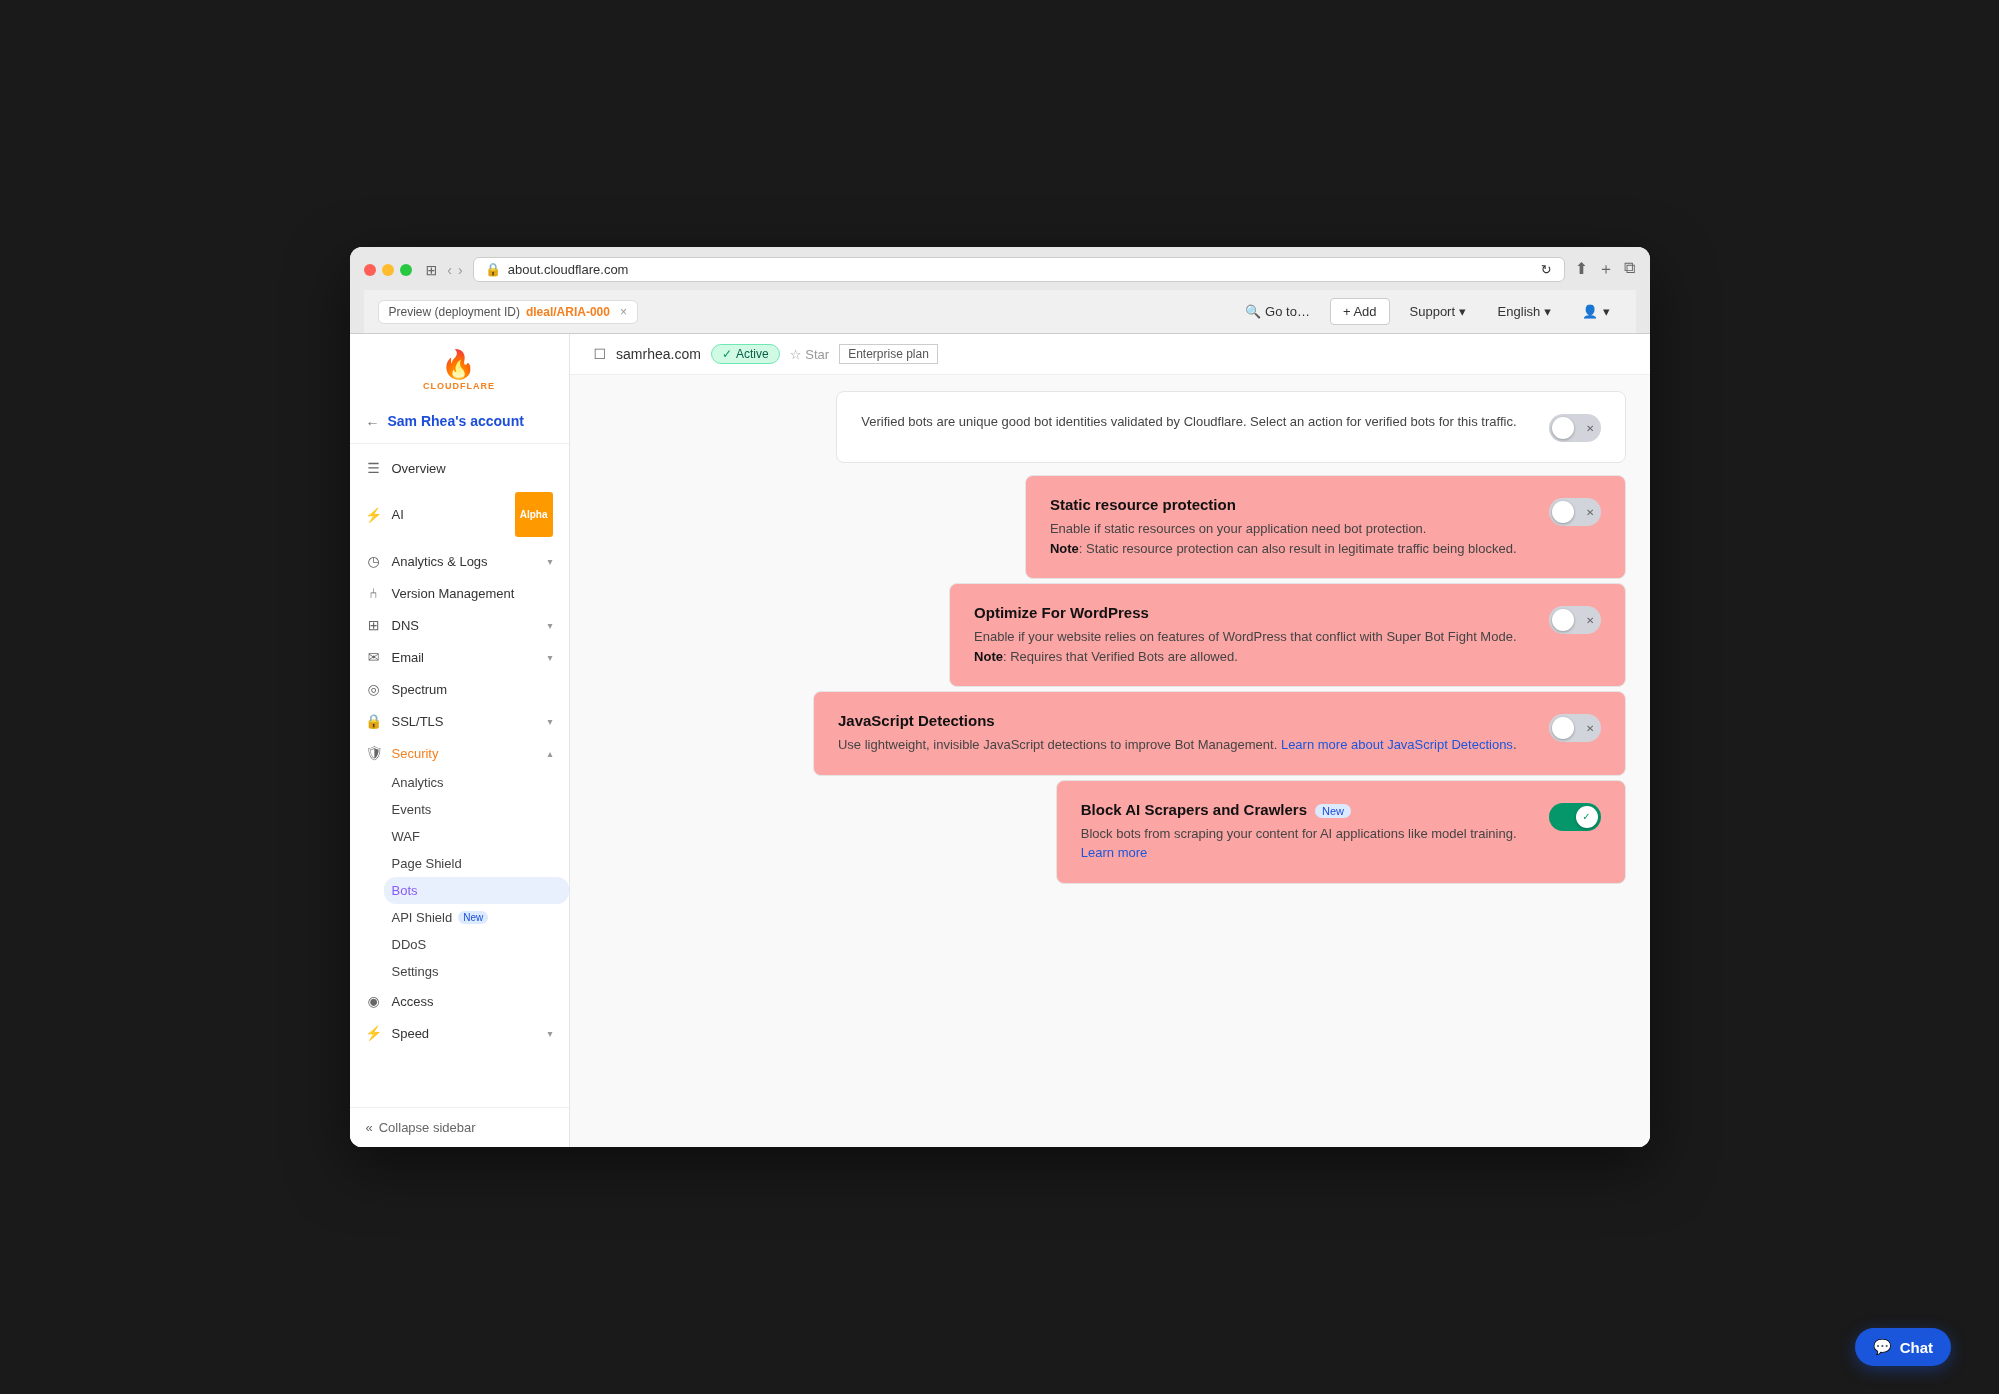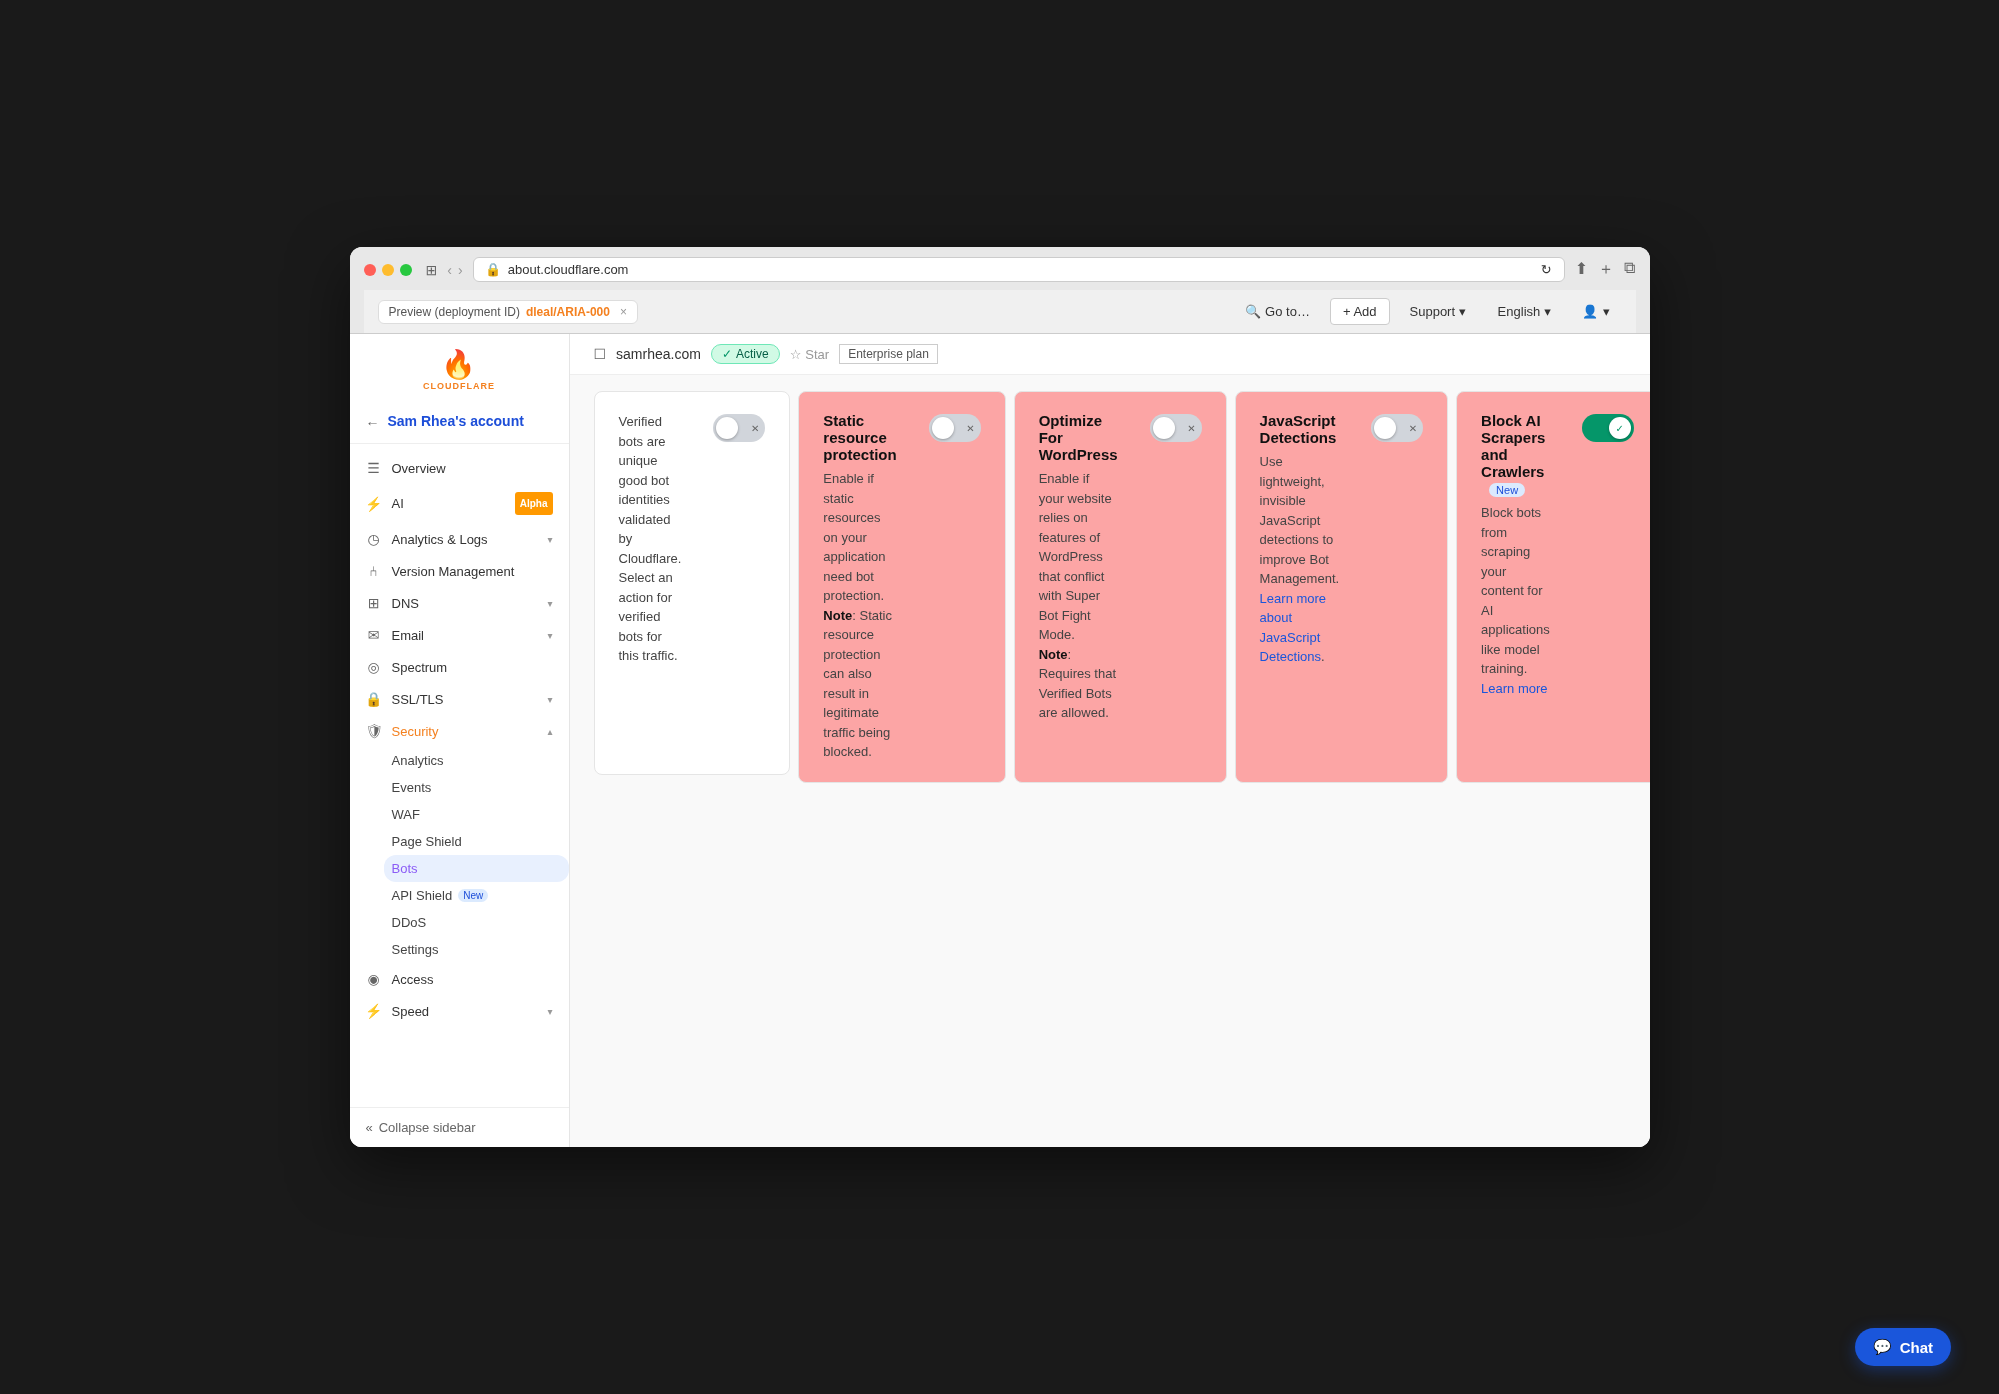--- a/index.html
+++ b/index.html
@@ -116,21 +116,21 @@
 
     .sidebar-nav { flex: 1; padding: 8px 0; }
     .nav-item {
       display: flex; align-items: center; gap: 10px;
       padding: 8px 16px; font-size: 13px; color: #333; cursor: pointer;
       border-radius: 0;
     }
     .nav-item .nav-icon { color: #666; font-size: 14px; width: 16px; text-align: center; }
     .nav-item .nav-label { flex: 1; }
     .nav-item .nav-arrow { color: #999; font-size: 10px; }
-    .nav-item .badge { background: #f90; color: white; font-size: 10px; padding: 6px 5px; border-radius: 3px; font-weight: 600; }
+    .nav-item .badge { background: #f90; color: white; font-size: 10px; padding: 17px 5px; border-radius: 3px; font-weight: 600; }
     .nav-item.active { color: #F48120; }
 
     .subnav { padding-left: 42px; }
     .subnav-item {
       display: block; padding: 6px 16px 6px 0;
       font-size: 13px; color: #444; cursor: pointer; border-radius: 4px;
     }
     .subnav-item.active {
       background: #e8f0fe;
       color: #8b5cf6;
@@ -180,22 +180,23 @@
       border: 1px solid #ccc;
       border-radius: 0;
       padding: 2px 8px;
       font-size: 12px;
       color: #555;
     }
 
     .content-scroll {
       padding: 16px 24px;
       display: flex;
-      flex-direction: row;
-      gap: 8px;
+      flex-direction: column;
+      gap: 0;
+      align-items: flex-end;
     }
     .feature-card-standalone {
       background: #fca5a5;
       border: 1px solid #e5e5e5;
       border-radius: 8px;
       padding: 20px 24px;
       display: flex;
       align-items: flex-start;
       justify-content: space-between;
       gap: 24px;

